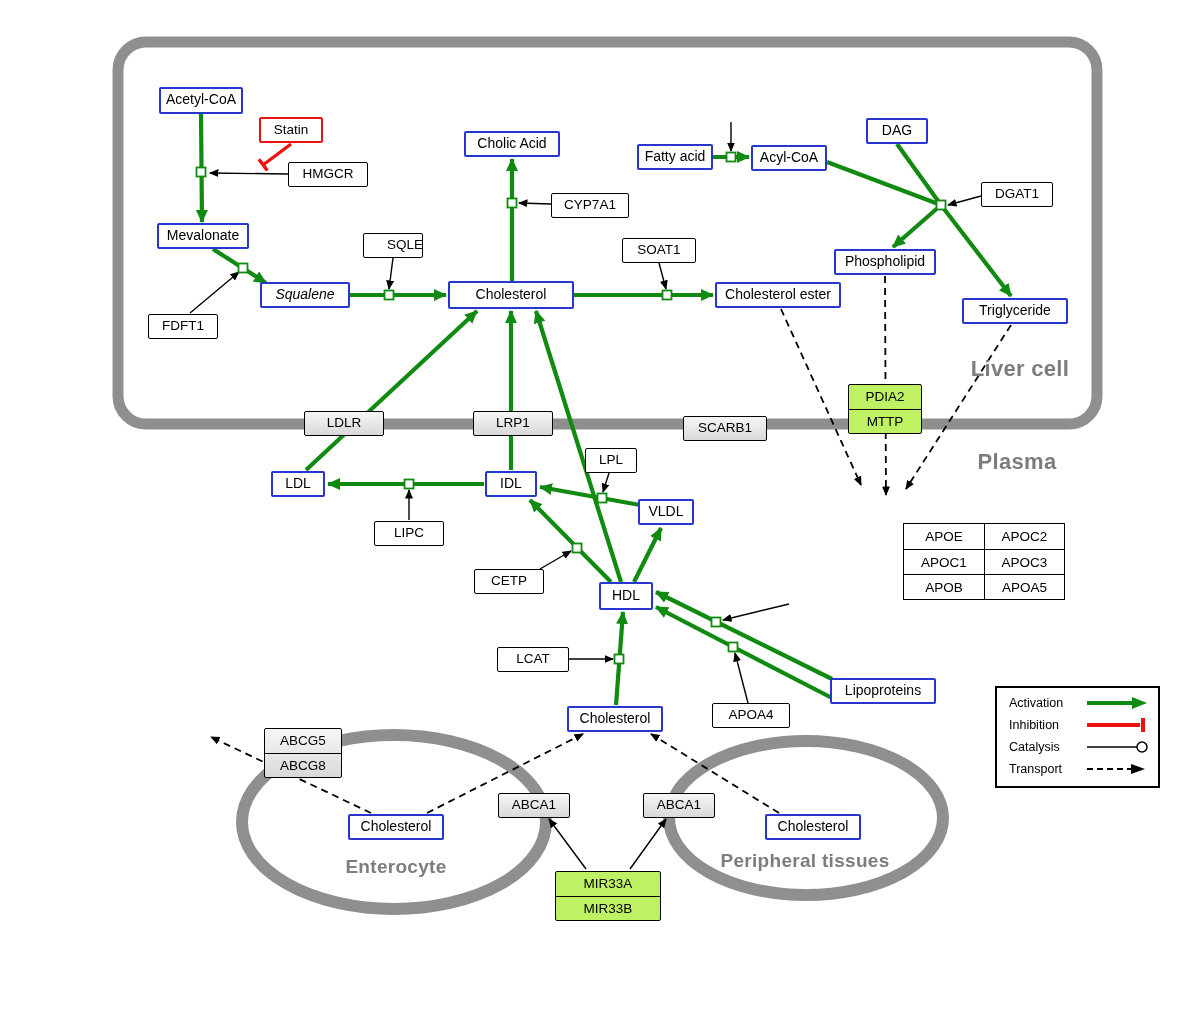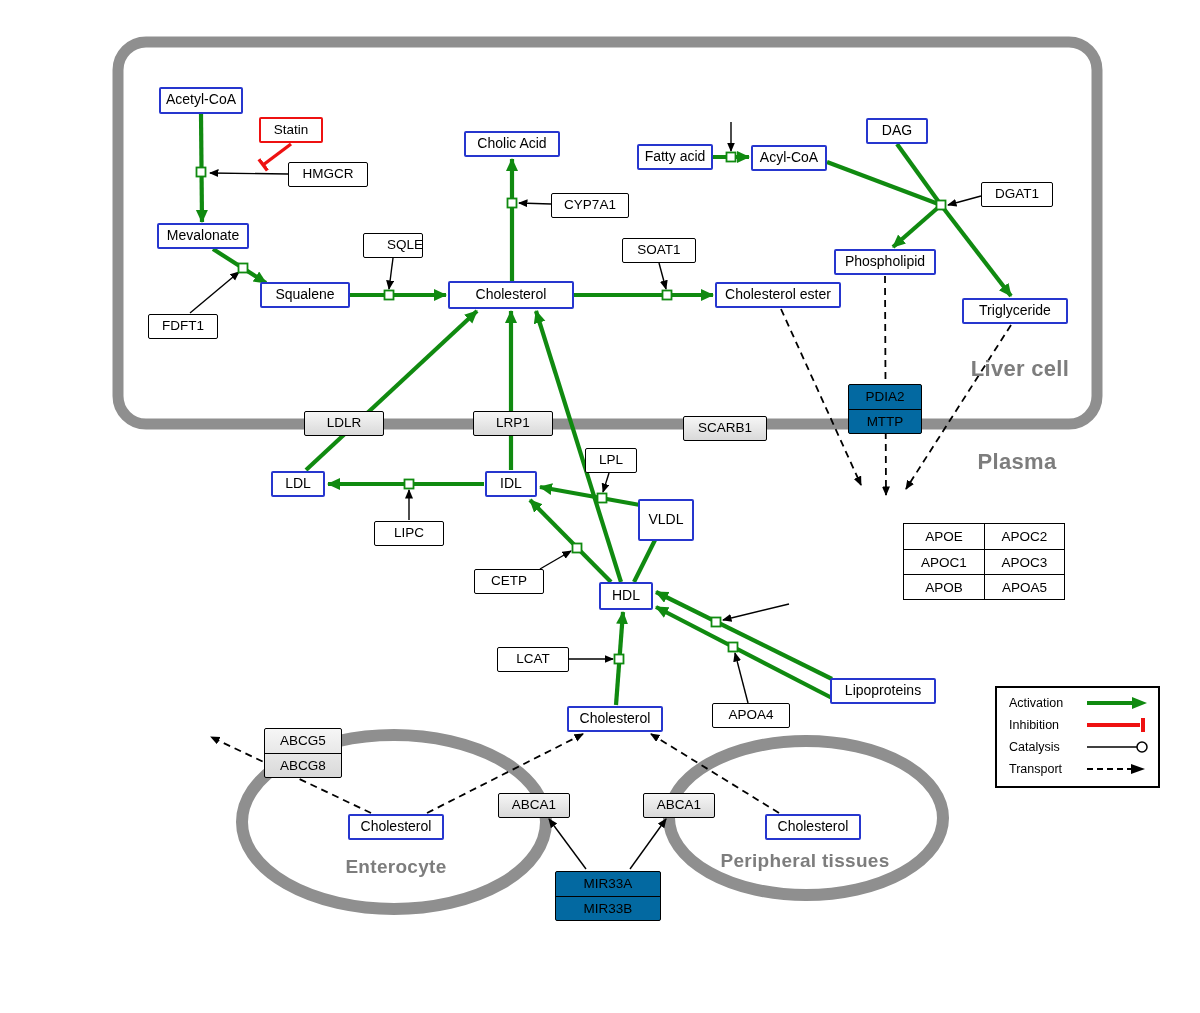--- a/index.html
+++ b/index.html
@@ -12,21 +12,21 @@
   .node{
     position:absolute;display:flex;align-items:center;justify-content:center;
     text-align:center;background:#fff;font-size:13.5px;line-height:1.12;
     box-sizing:border-box;border-radius:2px;padding:1px 2px;
   }
   .metabolite{border:2.6px solid var(--metabolite_border);font-size:14px;}
   .enzyme{border:1.4px solid #000;}
   .drug{border:2.6px solid var(--inhibition);}
   .membrane{border:1.4px solid #000;background:linear-gradient(var(--membrane_fill_top),var(--membrane_fill_bottom));}
   .stack{
-    position:absolute;box-sizing:border-box;border:1.4px solid #000;background:#0369a1;
+    position:absolute;box-sizing:border-box;border:1.4px solid #000;background:#bef264;
     display:flex;flex-direction:column;border-radius:2px;
   }
   .stack.membrane{background:linear-gradient(var(--membrane_fill_top),var(--membrane_fill_bottom));}
   .stack .row{flex:1;display:flex;align-items:center;justify-content:center;font-size:13.5px;border-top:1.4px solid #000;}
   .stack .row:first-child{border-top:none;}
   .grid-table{position:absolute;display:grid;border:1.4px solid #000;background:#fff;box-sizing:border-box;}
   .grid-table .cell{display:flex;align-items:center;justify-content:center;font-size:13.5px;box-sizing:border-box;border-left:1.4px solid #000;border-top:1.4px solid #000;}
   .grid-table .cell.first-col{border-left:none;}
   .grid-table .cell.first-row{border-top:none;}
   .comp-label{
@@ -123,32 +123,32 @@
       <div class="node metabolite" style="left: 464px; top: 131px; width: 96px; height: 26px;">Cholic Acid</div>
       <div class="node metabolite" style="left: 637px; top: 144px; width: 76px; height: 26px;">Fatty acid</div>
       <div class="node metabolite" style="left: 751px; top: 145px; width: 76px; height: 26px;">Acyl-CoA</div>
       <div class="node metabolite" style="left: 866px; top: 118px; width: 62px; height: 26px;">DAG</div>
       <div class="node enzyme" style="left: 981px; top: 181.5px; width: 72px; height: 25px;">DGAT1</div>
       <div class="node metabolite" style="left: 157px; top: 223px; width: 92px; height: 26px;">Mevalonate</div>
       <div class="node enzyme" style="left: 363px; top: 232.5px; width: 60px; height: 25px; padding-left: 26px;">SQLE</div>
       <div class="node enzyme" style="left: 551px; top: 192.5px; width: 78px; height: 25px;">CYP7A1</div>
       <div class="node enzyme" style="left: 622px; top: 237.5px; width: 74px; height: 25px;">SOAT1</div>
       <div class="node metabolite" style="left: 834px; top: 249px; width: 102px; height: 26px;">Phospholipid</div>
-      <div class="node metabolite" style="left: 260px; top: 282px; width: 90px; height: 26px;">Squalene</div>
+      <div class="node metabolite" style="left: 260px; top: 282px; width: 90px; height: 26px; font-style: italic;">Squalene</div>
       <div class="node metabolite" style="left: 448px; top: 281px; width: 126px; height: 28px;">Cholesterol</div>
       <div class="node metabolite" style="left: 715px; top: 282px; width: 126px; height: 26px;">Cholesterol ester</div>
       <div class="node metabolite" style="left: 962px; top: 298px; width: 106px; height: 26px;">Triglyceride</div>
       <div class="node enzyme" style="left: 148px; top: 313.5px; width: 70px; height: 25px;">FDFT1</div>
       <div class="node membrane" style="left: 304px; top: 410.5px; width: 80px; height: 25px;">LDLR</div>
       <div class="node membrane" style="left: 473px; top: 410.5px; width: 80px; height: 25px;">LRP1</div>
       <div class="node membrane" style="left: 683px; top: 415.5px; width: 84px; height: 25px;">SCARB1</div>
       <div class="node metabolite" style="left: 271px; top: 471px; width: 54px; height: 26px;">LDL</div>
       <div class="node metabolite" style="left: 485px; top: 471px; width: 52px; height: 26px;">IDL</div>
       <div class="node enzyme" style="left: 585px; top: 447.5px; width: 52px; height: 25px;">LPL</div>
-      <div class="node metabolite" style="left: 638px; top: 499px; width: 56px; height: 42px;">VLDL</div>
+      <div class="node metabolite" style="left: 638px; top: 499px; width: 56px; height: 26px;">VLDL</div>
       <div class="node enzyme" style="left: 374px; top: 520.5px; width: 70px; height: 25px;">LIPC</div>
       <div class="node enzyme" style="left: 474px; top: 568.5px; width: 70px; height: 25px;">CETP</div>
       <div class="node metabolite" style="left: 599px; top: 582px; width: 54px; height: 28px;">HDL</div>
       <div class="node enzyme" style="left: 497px; top: 646.5px; width: 72px; height: 25px;">LCAT</div>
       <div class="node enzyme" style="left: 712px; top: 702.5px; width: 78px; height: 25px;">APOA4</div>
       <div class="node metabolite" style="left: 830px; top: 678px; width: 106px; height: 26px;">Lipoproteins</div>
       <div class="node metabolite" style="left: 567px; top: 706px; width: 96px; height: 26px;">Cholesterol</div>
       <div class="node metabolite" style="left: 348px; top: 814px; width: 96px; height: 26px;">Cholesterol</div>
       <div class="node membrane" style="left: 498px; top: 792.5px; width: 72px; height: 25px;">ABCA1</div>
       <div class="node membrane" style="left: 643px; top: 792.5px; width: 72px; height: 25px;">ABCA1</div>

